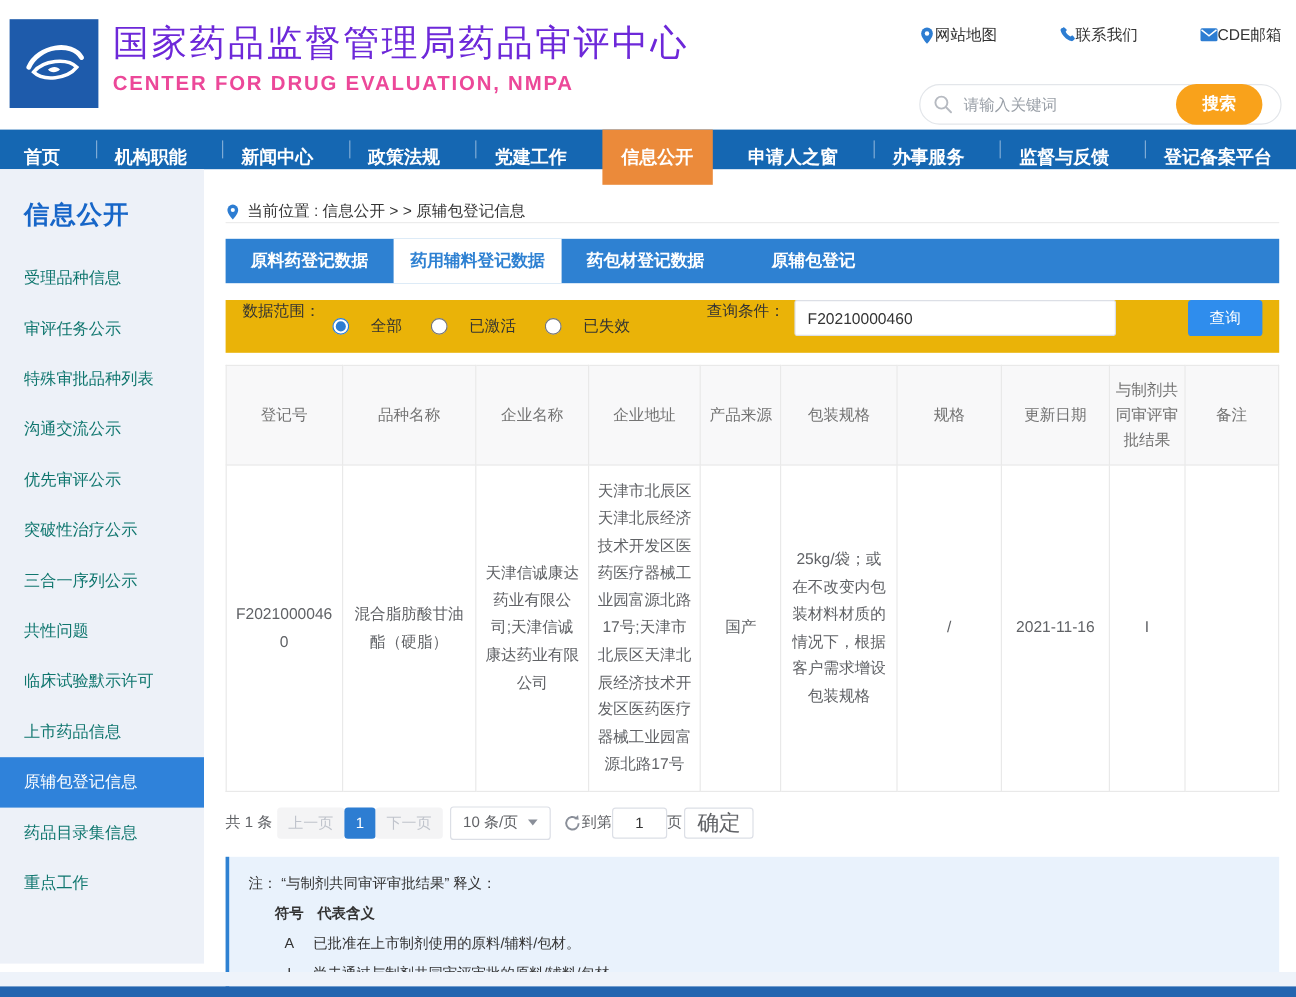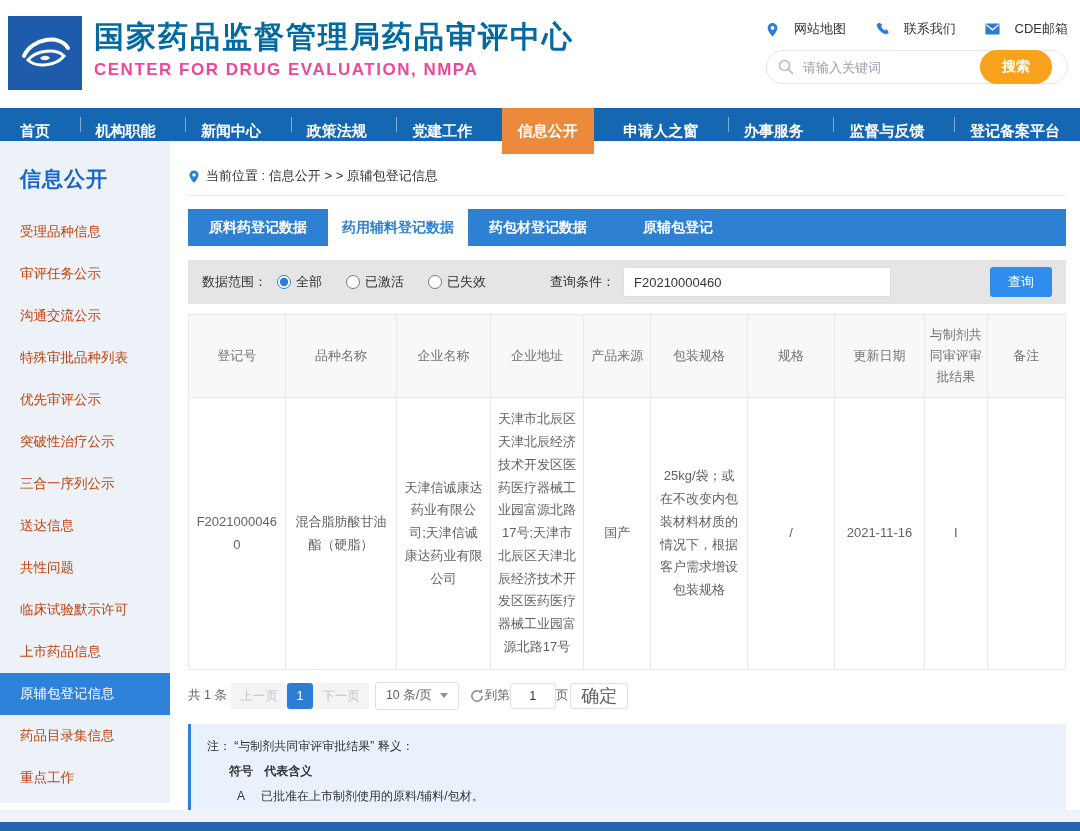--- a/index.html
+++ b/index.html
@@ -5,54 +5,54 @@
   * { margin:0; padding:0; box-sizing:border-box; }
   html,body { width:1080px; height:831px; }
   body {
     font-family:"Liberation Sans","DejaVu Sans",sans-serif;
     background:#fff; color:#333; overflow:hidden; position:relative;
   }
   
   .site-header { height:108px; background:#fff; display:flex; align-items:flex-start; padding:16px 12px 0 8px; }
   .logo-box { width:74px; height:74px; background:#1e5bab; flex:none; display:flex; align-items:center; justify-content:center; }
   .title-block { margin-left:12px; padding-top:2px; }
-  .site-title { font-size:30px; font-weight:bold; color:#0369a1; letter-spacing:2px; line-height:1.25; }
+  .site-title { font-size:30px; font-weight:normal; color:#6d28d9; letter-spacing:2px; line-height:1.25; }
   .site-subtitle { font-size:17px; font-weight:bold; color:#ec4899; letter-spacing:1.5px; margin-top:4px; }
   .header-right { margin-left:auto; width:302px; flex:none; padding-top:4px; }
   .quick-links { display:flex; justify-content:space-between; align-items:center; font-size:13px; color:#333; }
-  .quick-link { display:flex; align-items:center; gap:15px; cursor:pointer; }
-  .search-bar { position:relative; margin-top:12px; height:46px; }
+  .quick-link { display:flex; align-items:center; gap:0; cursor:pointer; }
+  .search-bar { position:relative; margin-top:32px; height:46px; }
   .search-input { width:100%; height:34px; border:1px solid #e3e6ea; border-radius:17px; padding:0 78px 0 36px; font-size:13px; color:#333; outline:none; background:#fff; }
   .search-input::placeholder { color:#9aa0a8; }
   .search-icon { position:absolute; left:12px; top:9px; }
   .search-btn { position:absolute; right:16px; top:0; width:72px; height:34px; border:none; border-radius:17px; background:#f9a21b; color:#fff; font-size:14px; font-weight:bold; cursor:pointer; }
   
   .main-nav { height:33px; background:#1567b2; }
   .main-nav ul { list-style:none; display:flex; justify-content:space-between; height:46px; padding:0 4px; }
   .main-nav li { display:flex; align-items:center; padding:0 16px; color:#fff; font-size:15px; font-weight:bold; cursor:pointer; position:relative; white-space:nowrap; }
   .main-nav li + li::before { content:""; position:absolute; left:0; top:9px; width:1px; height:15px; background:rgba(255,255,255,.45); }
   .main-nav li.active { background:#eb8a3a; }
   .main-nav li.active::before, .main-nav li.active + li::before { display:none; }
   
   .page-body { display:flex; height:669px; }
   .sidebar { width:170px; flex:none; background:#edf1f8; padding-top:24px; height:662px; }
   .sidebar-title { font-size:21px; font-weight:bold; color:#1766c8; padding:0 0 18px 20px; letter-spacing:1px; }
-  .sidebar-item { padding:12px 0 12px 20px; font-size:13.5px; color:#c2410c; cursor:pointer; }
+  .sidebar-item { padding:12px 0 12px 20px; font-size:13.5px; color:#0f766e; cursor:pointer; }
   .sidebar-item.active { background:#2f82da; color:#fff; }
   .main-col { flex:1; padding:26px 14px 0 18px; }
   
-  .breadcrumb { display:flex; align-items:center; gap:6px; font-size:13px; color:#333; padding-bottom:10px; border-bottom:1px solid #ececec; }
+  .breadcrumb { display:flex; align-items:center; gap:6px; font-size:13px; color:#333; border-bottom:1px solid #ececec; }
   
   .tab-bar { margin-top:13px; background:#2e81d2; height:37px; display:flex; }
   .tab { width:140px; text-align:center; line-height:37px; color:#fff; font-size:14px; font-weight:bold; cursor:pointer; }
   .tab.active { background:#fff; color:#2e81d2; }
   
-  .filter-bar { margin-top:14px; background:#e5e5e5; height:44px; display:flex; align-items:center; padding:0 14px; font-size:13px; color:#333; }
+  .filter-bar { margin-top:14px; background:#eab308; height:44px; display:flex; padding:0 14px; font-size:13px; color:#333; }
   .radio-group { display:flex; align-items:center; gap:24px; margin-left:10px; }
-  .radio-opt { display:flex; align-items:center; gap:5px; cursor:pointer; }
+  .radio-opt { display:flex; align-items:center; gap:18px; cursor:pointer; }
   .radio-opt input { width:14px; height:14px; accent-color:#2d7dd2; margin:0; }
   .query-label { margin-left:64px; }
   .query-input { width:268px; height:30px; border:1px solid #dcdfe6; border-radius:2px; margin-left:8px; padding:0 10px; font-size:13px; color:#333; outline:none; }
   .query-btn { margin-left:auto; width:62px; height:30px; border:none; border-radius:3px; background:#2f8ded; color:#fff; font-size:13px; cursor:pointer; }
   
   .data-table { margin-top:10px; width:100%; border-collapse:collapse; table-layout:fixed; font-size:13px; }
   .data-table th { background:#f8f8f9; color:#737373; font-weight:normal; border:1px solid #e9e9e9; padding:10px 4px; line-height:1.6; text-align:center; }
   .data-table td { border:1px solid #e9e9e9; color:#606266; padding:10px 6px; text-align:center; vertical-align:middle; line-height:1.75; word-break:break-all; }
   
   .pagination { margin-top:12px; display:flex; align-items:center; font-size:12.5px; color:#606266; }
@@ -137,26 +137,25 @@
     <li>登记备案平台</li>
   </ul>
 </nav>
 
 <div class="page-body">
 
   <aside class="sidebar">
     <div class="sidebar-title">信息公开</div>
     <div class="sidebar-item">受理品种信息</div>
     <div class="sidebar-item">审评任务公示</div>
+    <div class="sidebar-item">特殊审批品种列表</div>
     <div class="sidebar-item">沟通交流公示</div>
-    <div class="sidebar-item">特殊审批品种列表</div>
     <div class="sidebar-item">优先审评公示</div>
     <div class="sidebar-item">突破性治疗公示</div>
     <div class="sidebar-item">三合一序列公示</div>
-    <div class="sidebar-item">送达信息</div>
     <div class="sidebar-item">共性问题</div>
     <div class="sidebar-item">临床试验默示许可</div>
     <div class="sidebar-item">上市药品信息</div>
     <div class="sidebar-item active">原辅包登记信息</div>
     <div class="sidebar-item">药品目录集信息</div>
     <div class="sidebar-item">重点工作</div>
   </aside>
 
   <main class="main-col">
 

